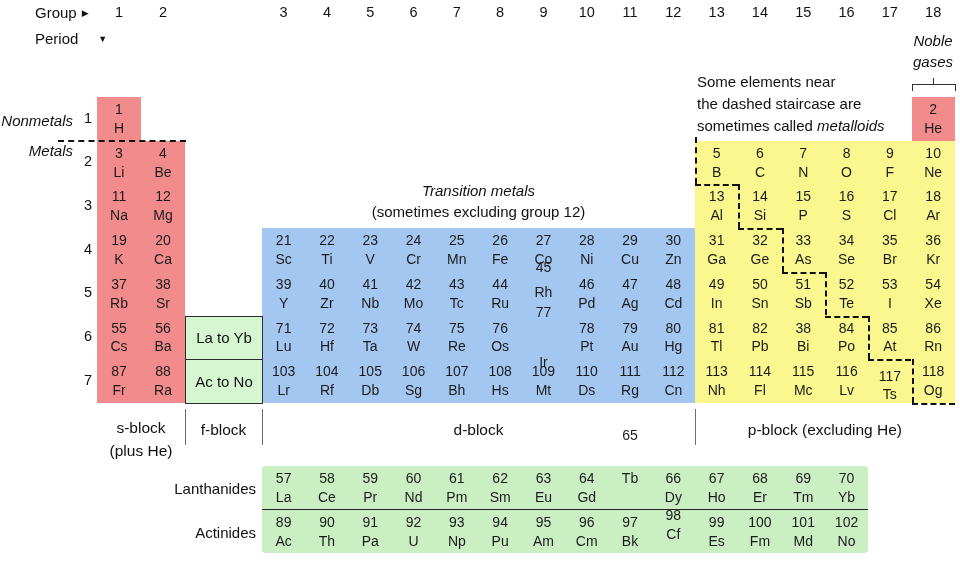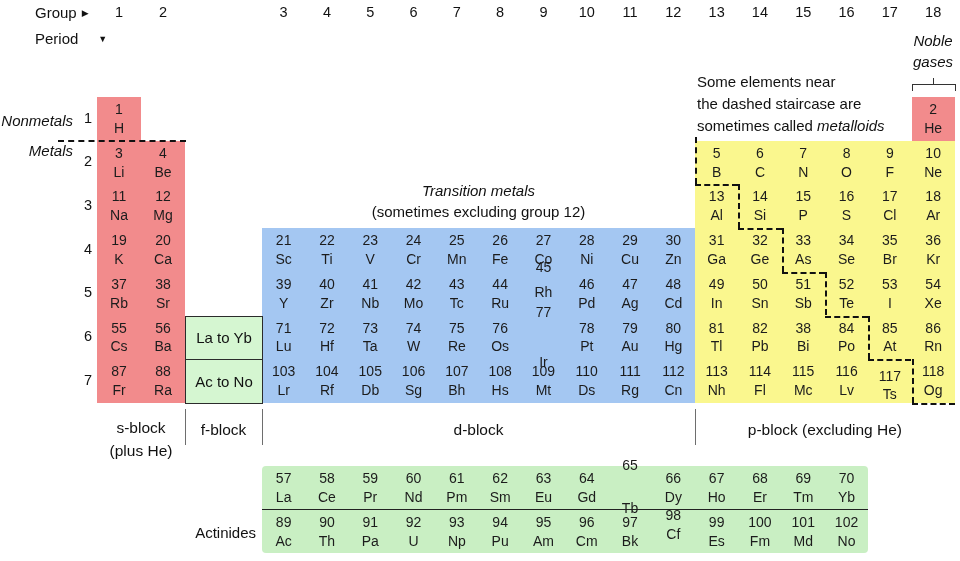--- a/index.html
+++ b/index.html
@@ -474,21 +474,21 @@
         <span>Sm</span>
       </div>
       <div class="cell" style="left: 521.8px; top: 466px; width: 43.3px; height: 43.7px;">
         <span>63</span>
         <span>Eu</span>
       </div>
       <div class="cell" style="left: 565.1px; top: 466px; width: 43.3px; height: 43.7px;">
         <span>64</span>
         <span>Gd</span>
       </div>
-      <div class="cell" style="left: 608.4px; top: 472px; width: 43.3px; height: 30px; gap: 24px;">
+      <div class="cell" style="left: 608.4px; top: 442px; width: 43.3px; height: 30px; gap: 24px;">
         <span>65</span>
         <span>Tb</span>
       </div>
       <div class="cell" style="left: 651.7px; top: 466px; width: 43.3px; height: 43.7px;">
         <span>66</span>
         <span>Dy</span>
       </div>
       <div class="cell" style="left: 695px; top: 466px; width: 43.3px; height: 43.7px;">
         <span>67</span>
         <span>Ho</span>
@@ -601,15 +601,16 @@
   <div class="vdivider" style="left:185px;"></div>
   <div class="vdivider" style="left:262px;"></div>
   <div class="vdivider" style="left:695px;"></div>
 
   <div class="blklabel" style="left:77px; top:419px; width:128px;">s-block</div>
   <div class="blklabel" style="left:77px; top:442px; width:128px;">(plus He)</div>
   <div class="blklabel" style="left:185px; top:421px; width:77px;">f-block</div>
   <div class="blklabel" style="left:262px; top:421px; width:433px;">d-block</div>
   <div class="blklabel" style="left:695px; top:421px; width:259.8px;">p-block (excluding He)</div>
 
+  <div class="series-label" style="top:480px;">Lanthanides</div>
   <div class="series-label" style="top:524px;">Actinides</div>
 
 </div>
 
 </body></html>

